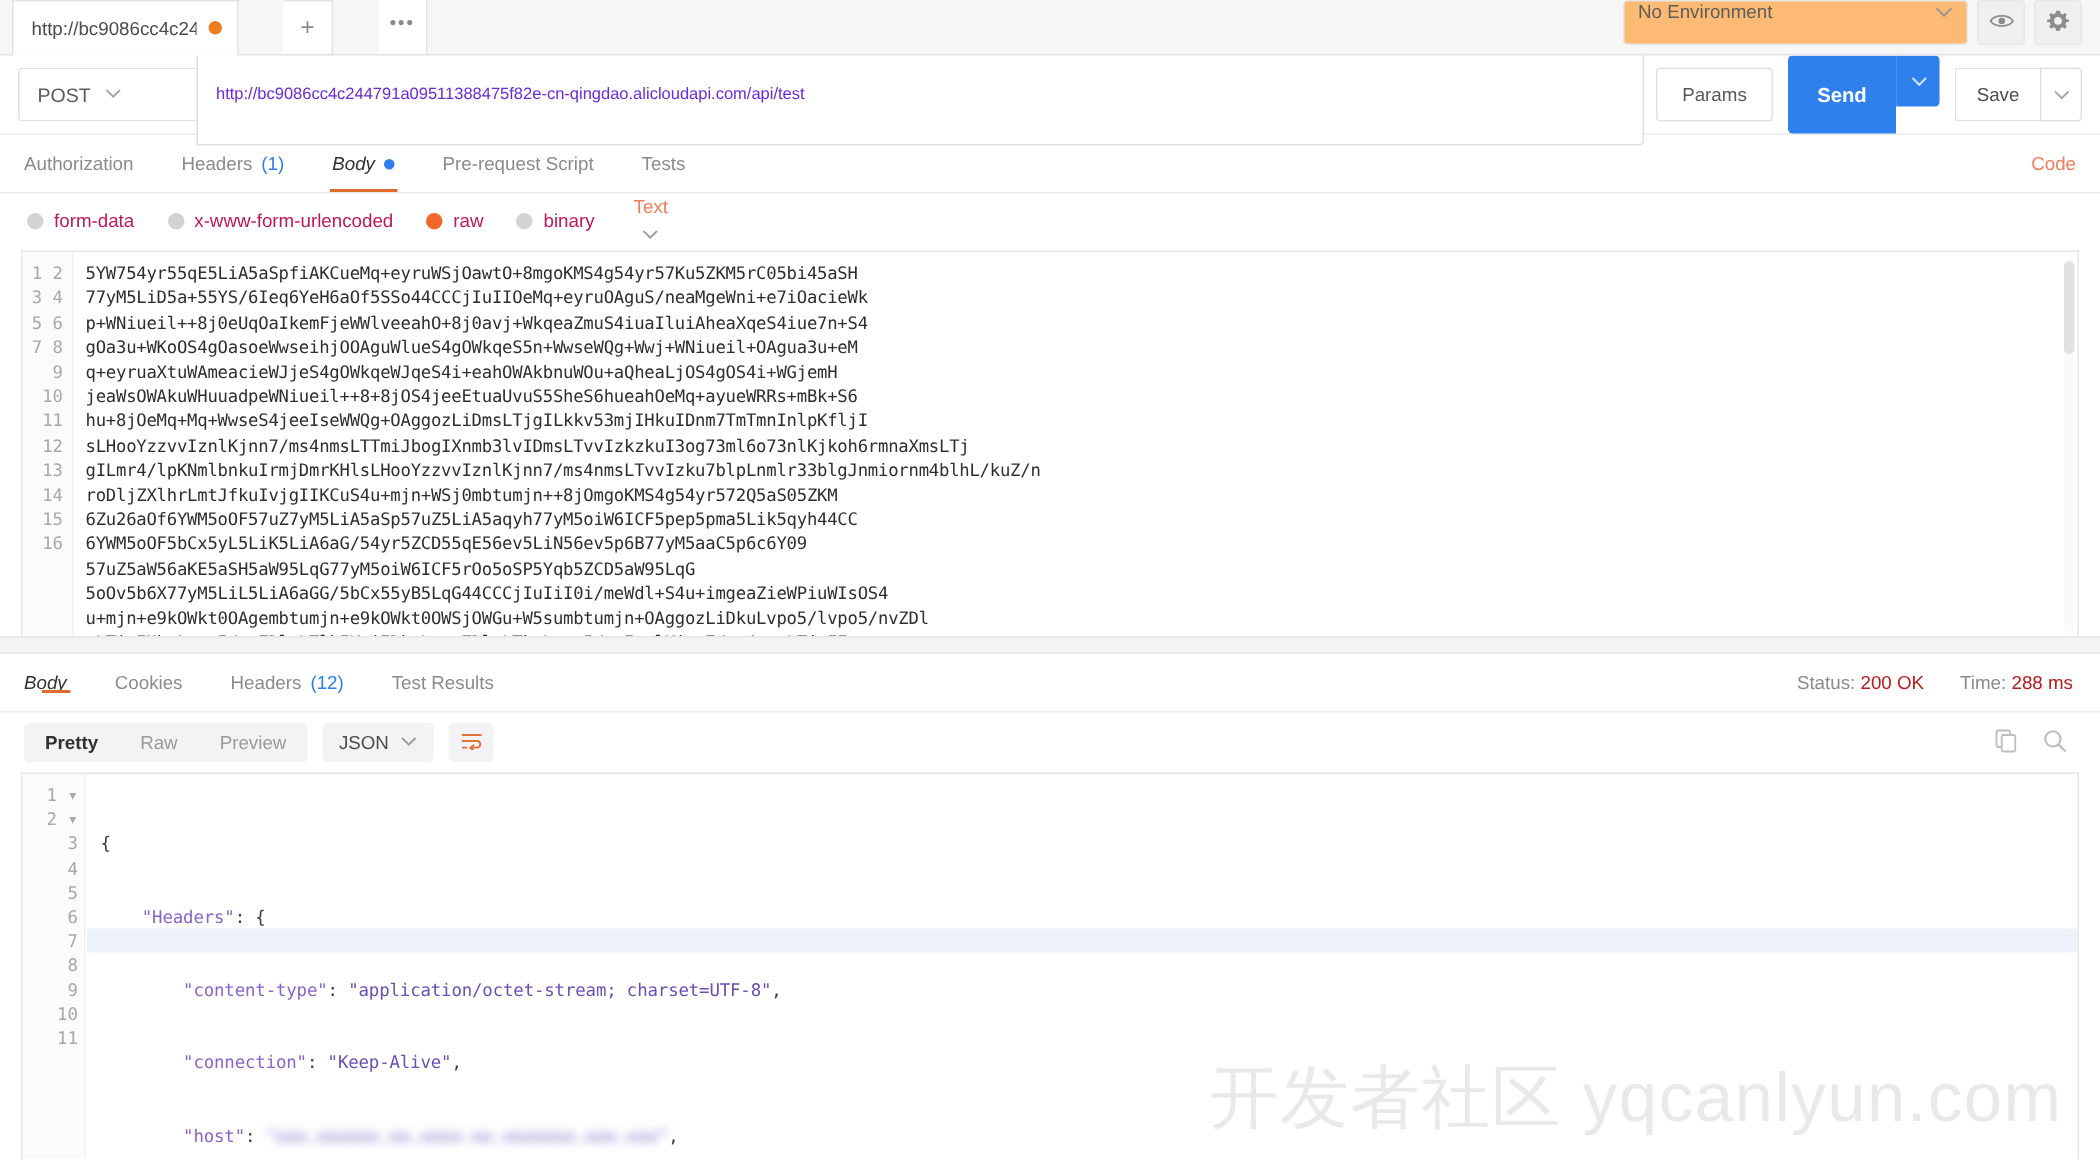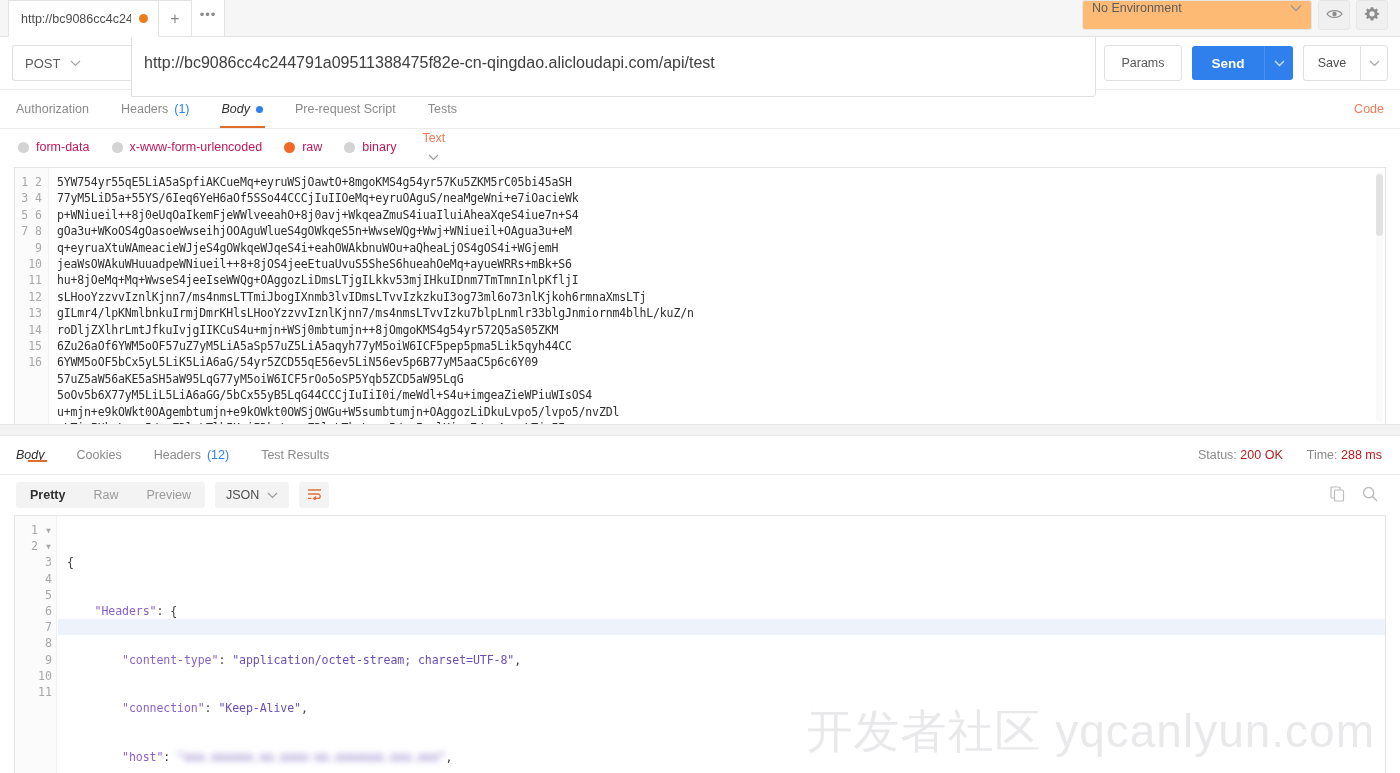--- a/index.html
+++ b/index.html
@@ -19,20 +19,21 @@
   
   .tabbar {
     height: 36px;
     background: #f6f6f6;
     border-bottom: 1px solid #e3e3e3;
     display: flex;
     align-items: flex-end;
     padding-left: 8px;
     position: relative;
     flex: 0 0 auto;
+    gap: 30px;
   }
   .req-tab {
     height: 35px;
     background: #fff;
     border: 1px solid #e3e3e3;
     border-bottom: 1px solid #fff;
     display: flex;
     align-items: center;
     padding: 0 10px 0 12px;
     gap: 8px;
@@ -119,40 +120,40 @@
     background: #fff;
   }
   .method-box .caret { color: #a6a6a6; font-size: 10px;}
   .url-input {
     height: 34px;
     flex: 1 1 auto;
     border: 1px solid #e0e0e0;
     border-radius: 0 3px 3px 0;
     display: flex; align-items: center;
     padding: 16px 12px;
-    font-size: 16px;
-    color: #404040;
+    font-size: 11px;
+    color: #6d28d9;
     background: #fff;
     overflow: hidden;
     white-space: nowrap;
   }
   .params-btn {
     height: 34px;
     min-width: 76px;
     margin-left: 8px;
     border: 1px solid #e0e0e0;
     border-radius: 3px;
     display: flex; align-items: center; justify-content: center;
     font-size: 12.5px;
     color: #585858;
     background: #fff;
   }
   .send-group { display: flex; margin-left: 10px; }
   .send-btn {
-    height: 34px; min-width: 72px;
+    height: 52px; min-width: 72px;
     background: #2f80ed;
     color: #fff;
     font-size: 13.5px; font-weight: bold;
     display: flex; align-items: center; justify-content: center;
     border-radius: 3px 0 0 3px;
   }
   .send-caret {
     height: 34px; width: 28px;
     background: #2f80ed;
     color: #cfe0fa;

